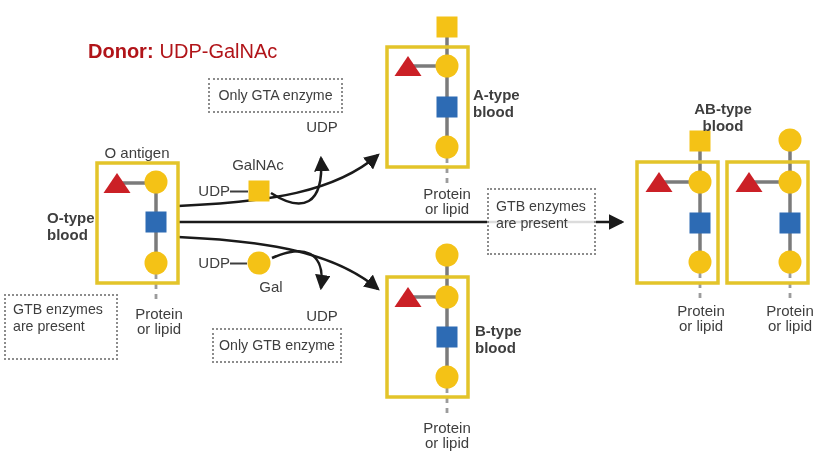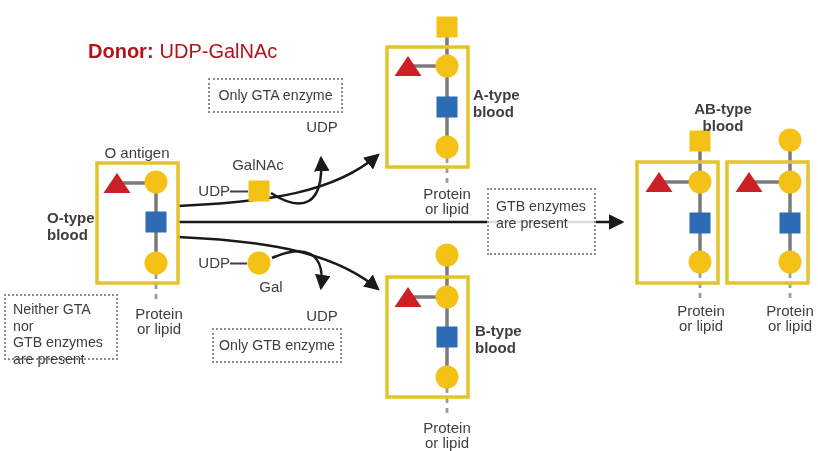--- a/index.html
+++ b/index.html
@@ -133,21 +133,20 @@
     </g>
   </svg>
 
   <div class="abs donor-title donor-a" style="left:88px;top:40px">
     <span>Donor:</span><span class="val">UDP-GalNAc</span>
   </div>
 
   <div class="abs dotted flexc" style="left:212px;top:328px;width:130px;height:35px">Only GTB enzyme</div>
   <div class="abs dotted flexc" style="left:208px;top:78px;width:135px;height:35px">Only GTA enzyme</div>
   <div class="abs dotted pad" style="left:4px;top:294px;width:114px;height:66px">
-    <div>Neither GTA nor</div>
     <div>GTB enzymes</div>
     <div>are present</div>
   </div>
   <div class="abs dotted pad both-note" style="left:487px;top:188px;width:109px;height:67px;padding-top:8px">
     <div>GTB enzymes</div>
     <div>are present</div>
   </div>
 
   <div class="abs lbl ctr" style="left:137px;top:145px">O antigen</div>
   <div class="abs typelbl" style="left:47px;top:210px">

